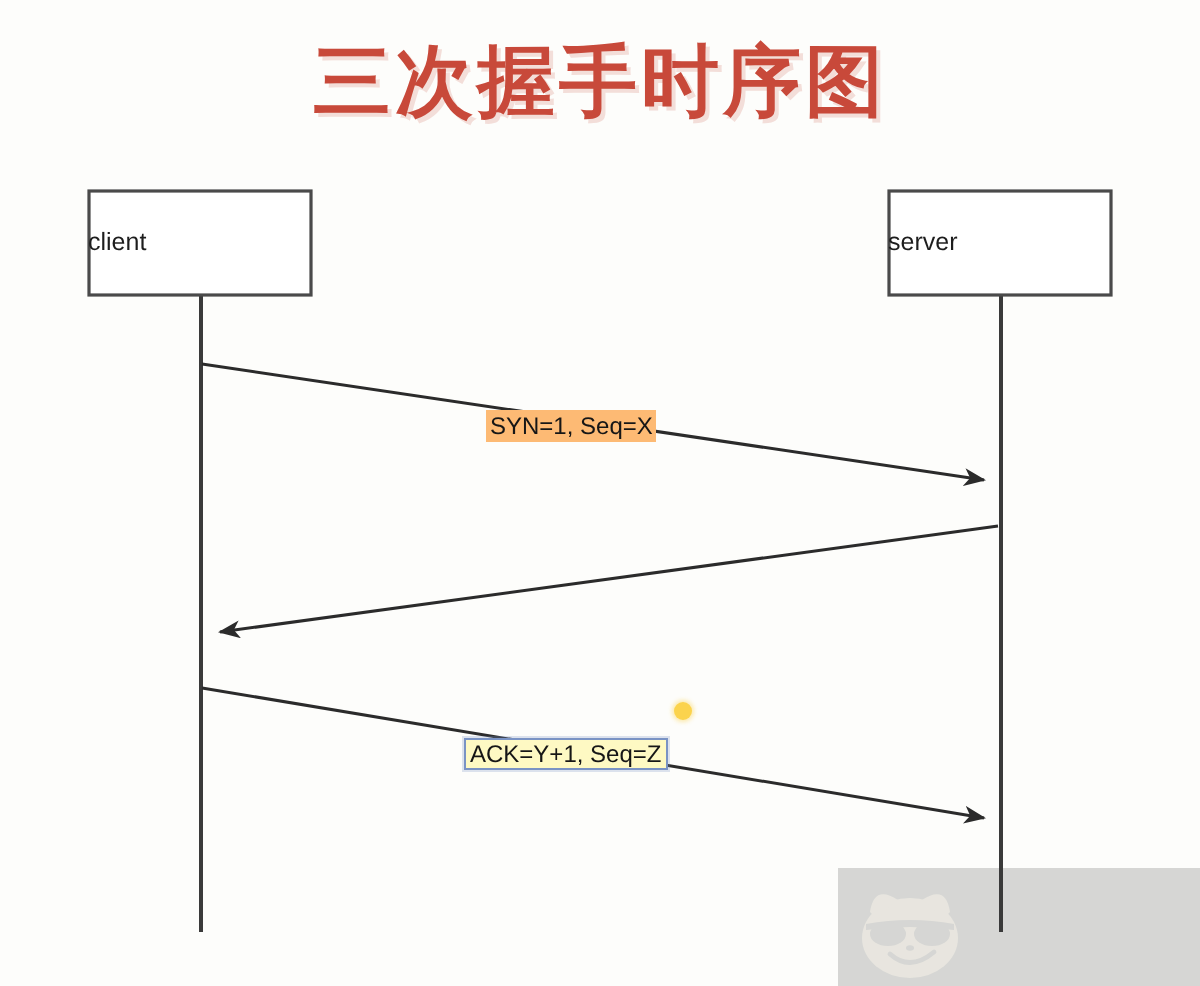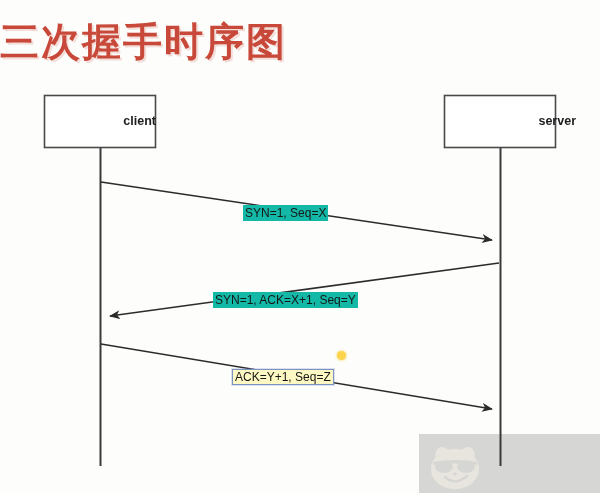--- a/index.html
+++ b/index.html
@@ -20,20 +20,21 @@
     height: 493px;
     background: #fdfdfb;
   }
 
   
   #title {
     position: absolute;
     left: 0;
     top: 16px;
     width: 600px;
+    text-align: center;
     font-size: 39px;
     font-weight: bold;
     color: #c8493a;
     letter-spacing: 2px;
     line-height: 52px;
     text-shadow: 2px 2px 0 #f3ded9;
     font-family: "DejaVu Sans", "Liberation Sans", sans-serif;
     white-space: nowrap;
   }
 
@@ -60,36 +61,35 @@
     position: absolute;
     left: 0;
     top: 0;
     width: 600px;
     height: 493px;
   }
 
   
   .participant-label {
     position: absolute;
-    text-align: right;
+    text-align: left;
     font-size: 12.5px;
     color: #1d1d1d;
     font-family: "Liberation Sans", sans-serif;
     white-space: nowrap;
-    font-weight: bold;
   }
 
   
   .msg-label {
     position: absolute;
     font-size: 12px;
     color: #161616;
     font-family: "Liberation Sans", sans-serif;
     white-space: nowrap;
-    background: #14b8a6;
+    background: #fdba74;
     padding: 1px 2px;
   }
   .msg-label.selected {
     background: #fef9c3;
     border: 1px solid #7a93c4;
     padding: 0px 2px;
     box-shadow: 0 0 0 1px rgba(122,147,196,.25);
   }
 
   
@@ -150,19 +150,18 @@
     <line x1="499" y1="263" x2="110" y2="316" stroke="#2b2b2b" stroke-width="1.5" marker-end="url(#arrowL)"></line>
 
     <line x1="101" y1="344" x2="492" y2="409" stroke="#2b2b2b" stroke-width="1.5" marker-end="url(#arrowR)"></line>
   </svg>
 
   <div class="participant-label" style="left:44px; top:114px; width:112px;">client</div>
   <div class="participant-label" style="left:444px; top:114px; width:132px;">server</div>
 
   <div class="msg-label" style="left:243px; top:205px;">SYN=1, Seq=X</div>
 
-  <div class="msg-label" style="left:213px; top:292px;">SYN=1, ACK=X+1, Seq=Y</div>
 
   <div class="msg-label selected" style="left:232px; top:369px;">ACK=Y+1, Seq=Z</div>
 
   <div id="dot-marker" style="left:337px; top:351px;"></div>
 
 </div>
 
 </body></html>

